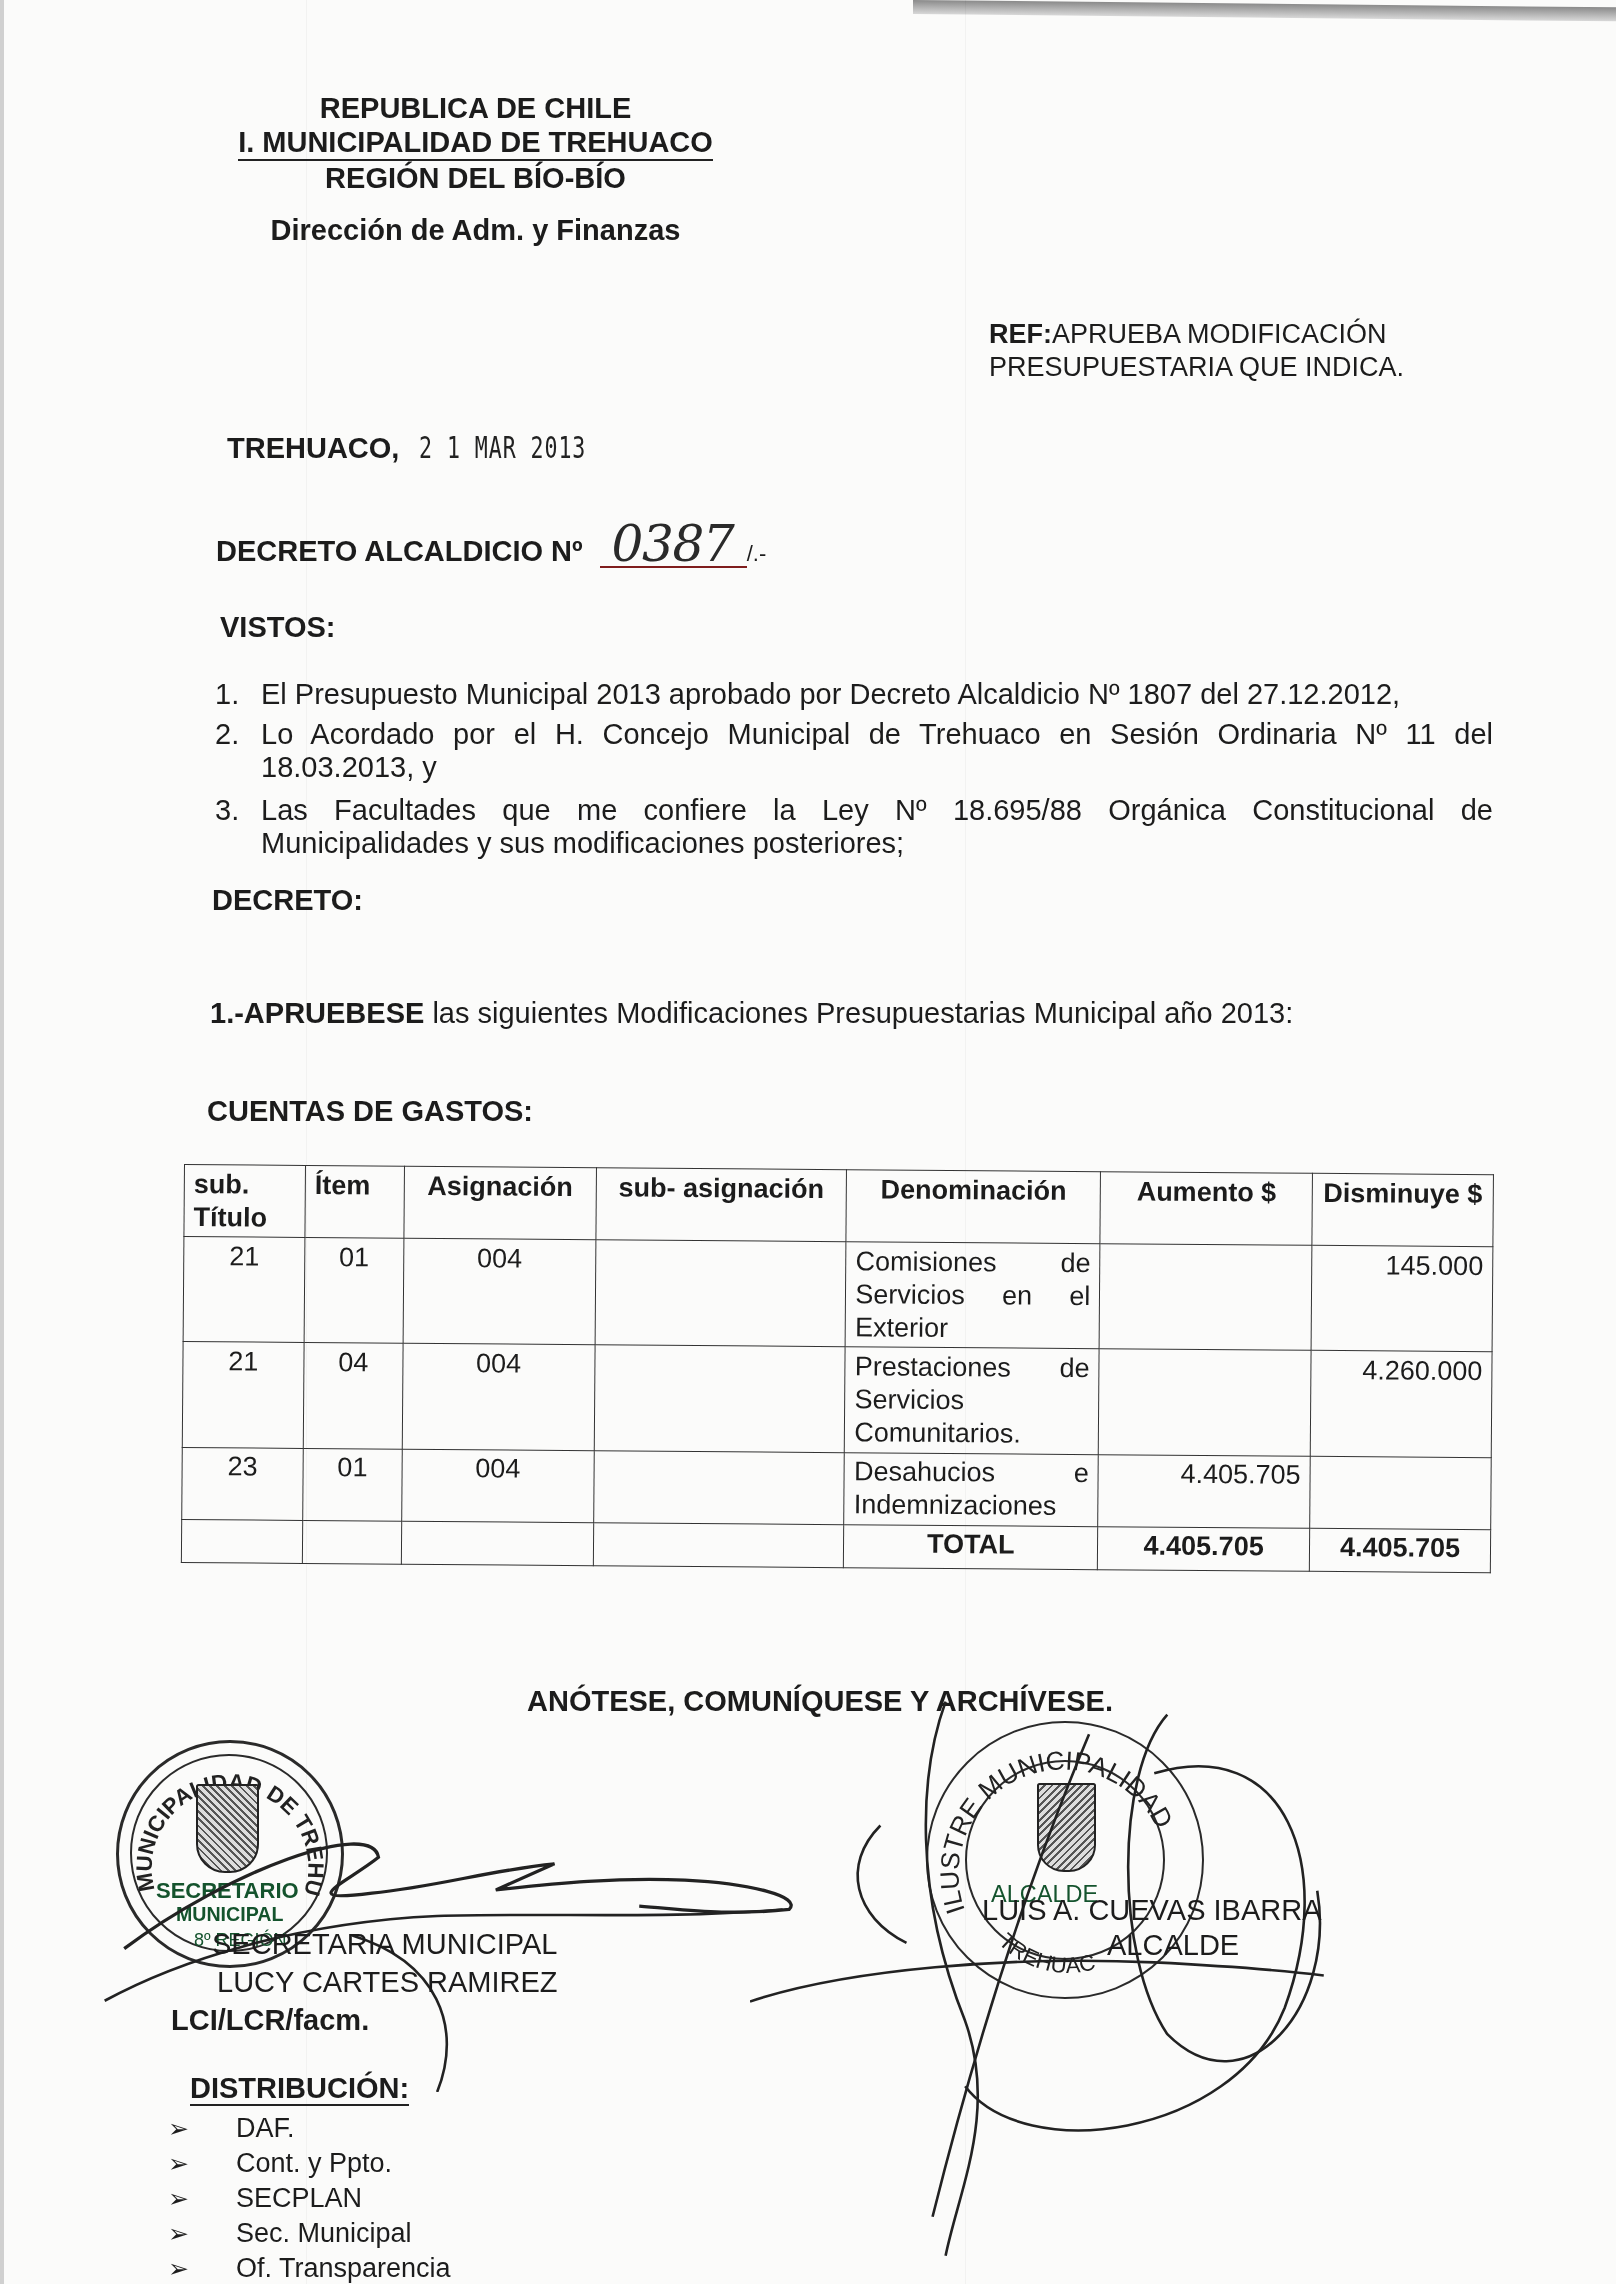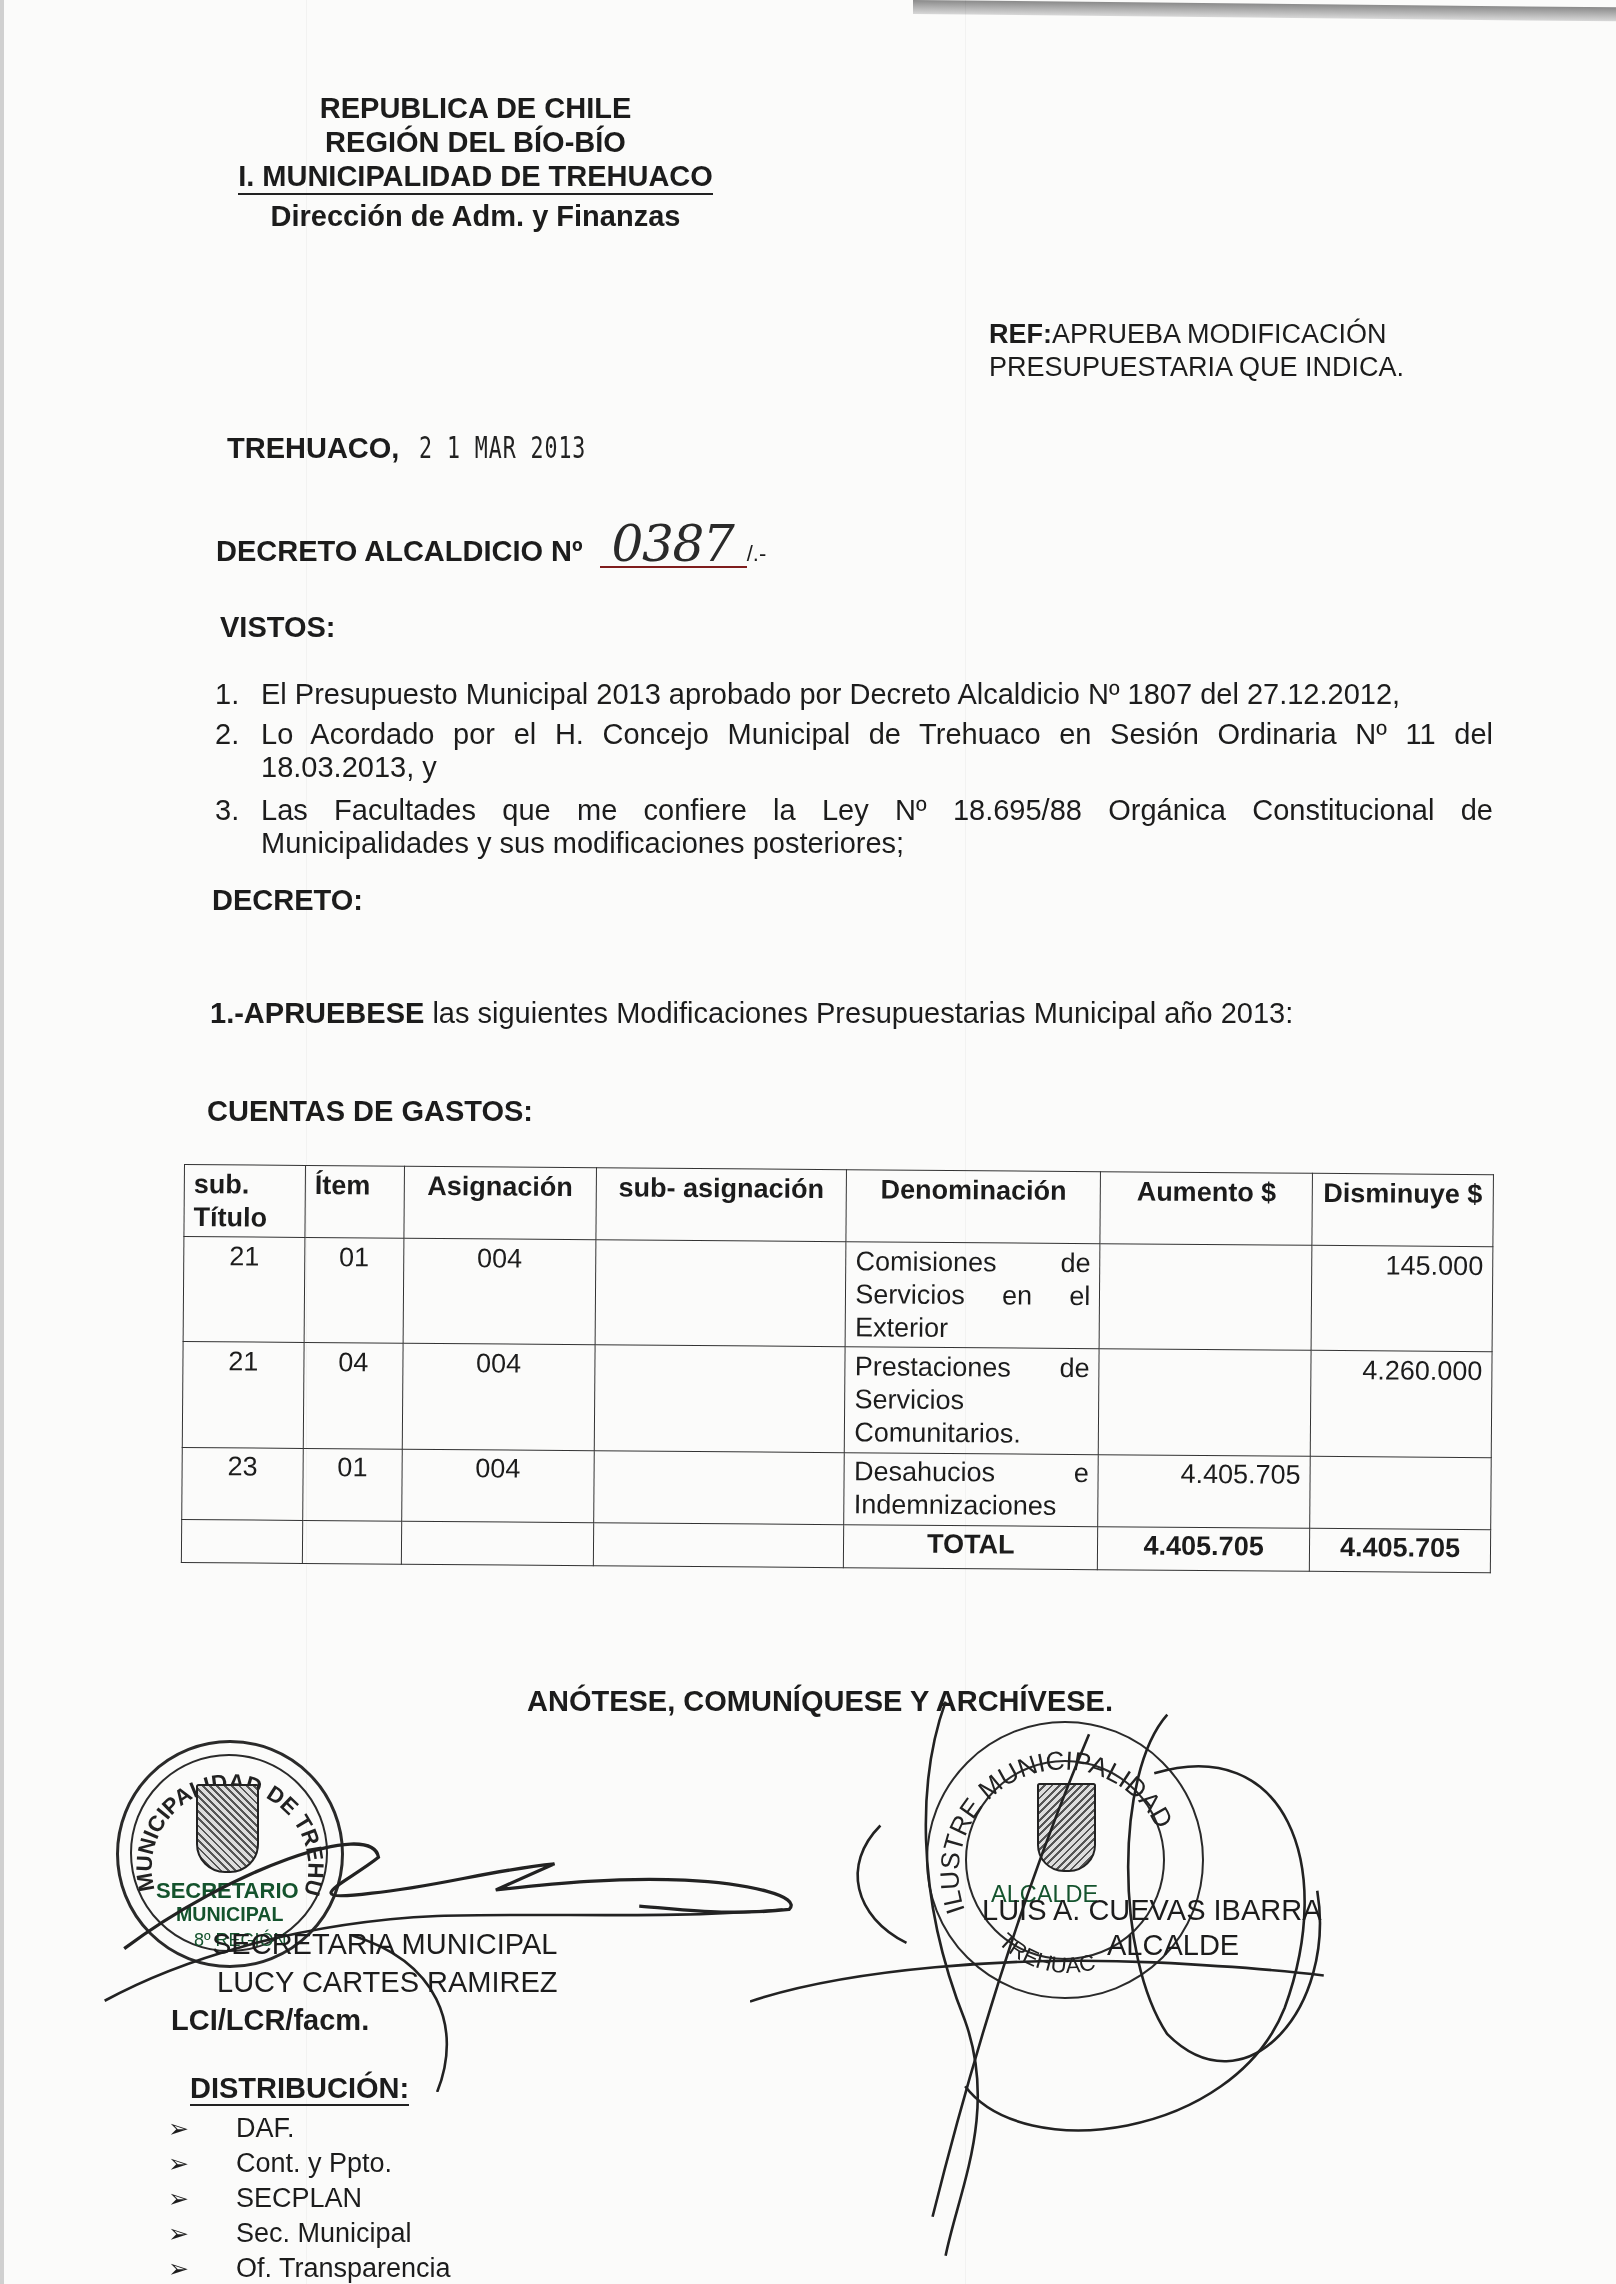--- a/index.html
+++ b/index.html
@@ -13,21 +13,21 @@
     background: linear-gradient(#8a8a8a, #d8d8d8); transform: skewY(0.6deg); transform-origin: left top;
   }
   .page-shade-left { position: absolute; left: 0; top: 0; width: 3.9px; height: 2284px; background: #d0d0d0; }
   .fold-line { position: absolute; top: 0; width: 1.3px; height: 2284px; background: rgba(0,0,0,0.035); }
   .abs { position: absolute; white-space: nowrap; }
   .bold { font-weight: bold; }
 
   
   .header { position: absolute; left: 215px; top: 91px; width: 521px; text-align: center; font-weight: bold; font-size: 29px; line-height: 34px; }
   .header .l3 { border-bottom: 2.6px solid #222; display: inline-block; padding-bottom: 0; }
-  .header .l4 { margin-top: 4px; }
+  .header .l4 { margin-top: 18px; }
 
   .ref { left: 989px; top: 318px; font-size: 27px; line-height: 33px; }
   .ref .ref-label { font-weight: bold; }
 
   .place-date { left: 227px; top: 430px; font-size: 29px; font-weight: bold; }
   .stamp-date { font-family: "DejaVu Sans Mono", monospace; font-weight: normal; font-size: 30px; letter-spacing: 1.3px; transform: scaleX(0.72); display: inline-block; transform-origin: left; margin-left: 11.7px; color: #222; }
 
   .decree-no { left: 216px; top: 535px; font-size: 29px; font-weight: bold; }
   .decree-no .num-line { display: inline-block; border-bottom: 2px solid #7f1d1d; width: 147px; margin-left: 9px; position: relative; height: 29px; vertical-align: bottom; }
   .decree-no .handwritten { position: absolute; left: 11.7px; top: -22px; font-family: "DejaVu Serif", serif; font-style: italic; font-weight: normal; font-size: 50px; color: #2a2a2a; letter-spacing: -1.3px; }
@@ -68,22 +68,22 @@
 </head>
 <body>
 
 <div class="page-shade-left"></div>
 <div class="page-shade-top"></div>
 <div class="fold-line" style="left:306px"></div>
 <div class="fold-line" style="left:965px"></div>
 
 <div class="header">
   <div>REPUBLICA DE CHILE</div>
+  <div><span class="l3">I. MUNICIPALIDAD DE TREHUACO</span></div>
   <div>REGIÓN DEL BÍO-BÍO</div>
-  <div><span class="l3">I. MUNICIPALIDAD DE TREHUACO</span></div>
   <div class="l4">Dirección de Adm. y Finanzas</div>
 </div>
 
 <div class="abs ref">
   <div><span class="ref-label">REF:</span><span>APRUEBA  MODIFICACIÓN</span></div>
   <div>PRESUPUESTARIA QUE INDICA.</div>
 </div>
 
 <div class="abs place-date">
   <span>TREHUACO,</span>

